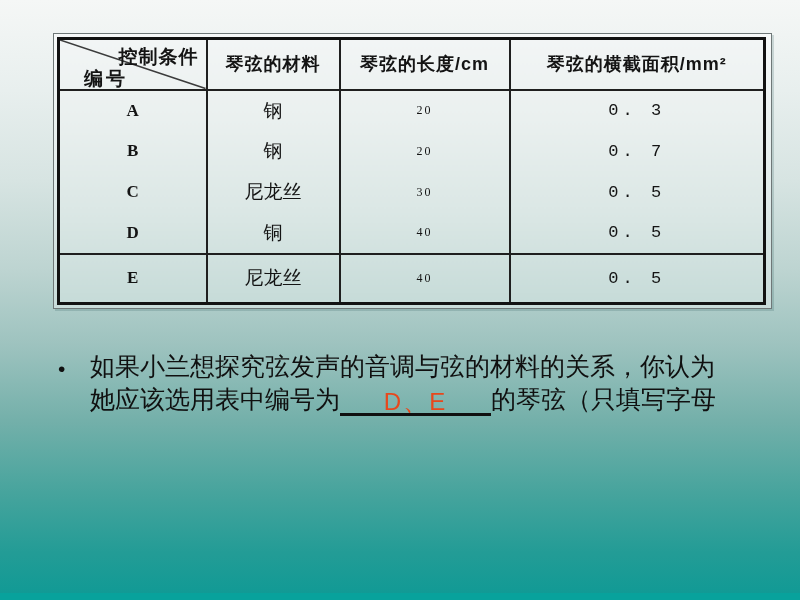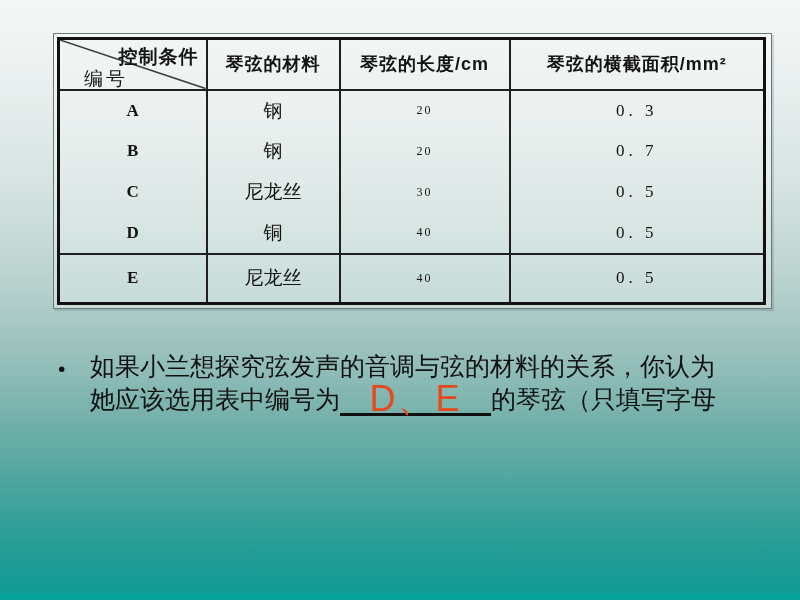--- a/index.html
+++ b/index.html
@@ -63,34 +63,34 @@
   .corner-cell svg.diag {
     position: absolute; left: 0; top: 0;
     width: 100%; height: 100%;
   }
   .corner-top {
     position: absolute; top: 4px; right: 7px;
     font-size: 19px; font-weight: bold;
   }
   .corner-bottom {
     position: absolute; top: 26px; left: 24px;
-    font-size: 19px; font-weight: normal; letter-spacing: 3px;
+    font-size: 19px; font-weight: bold; letter-spacing: 3px;
   }
 
   td.letter {
     font-family: "Liberation Serif", "DejaVu Serif", serif;
     font-weight: bold; font-size: 17px;
   }
   td.material { font-size: 19px; }
   td.num {
     font-family: "Liberation Serif", "DejaVu Serif", serif;
     font-size: 12px; letter-spacing: 2px;
   }
   td.area {
-    font-family: Liberation Serif, serif;
+    font-family: Liberation Mono, monospace;
     font-size: 17px; letter-spacing: 4px; white-space: pre;
   }
 
   
   .question {
     position: absolute; left: 58px; top: 350px;
     width: 706px;
     display: flex;
     font-size: 25px; line-height: 33px;
     color: #101010;
@@ -104,21 +104,21 @@
   .answer-blank {
     display: inline-block;
     width: 151px; height: 31px;
     text-align: center;
     border-bottom: 3px solid #101010;
     vertical-align: bottom;
     box-sizing: border-box;
   }
   .answer {
     color: #e8481c;
-    font-size: 36px;
+    font-size: 24px;
     line-height: 28px;
     letter-spacing: 2px;
     font-family: "Liberation Sans", "DejaVu Sans", sans-serif;
   }
 </style>
 </head>
 <body>
 
 <div class="slide">
 

